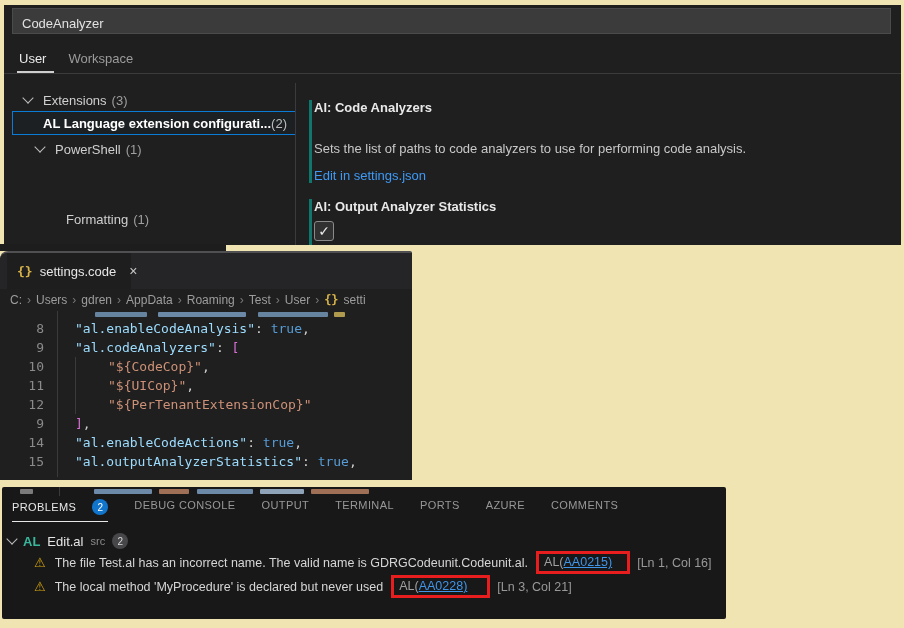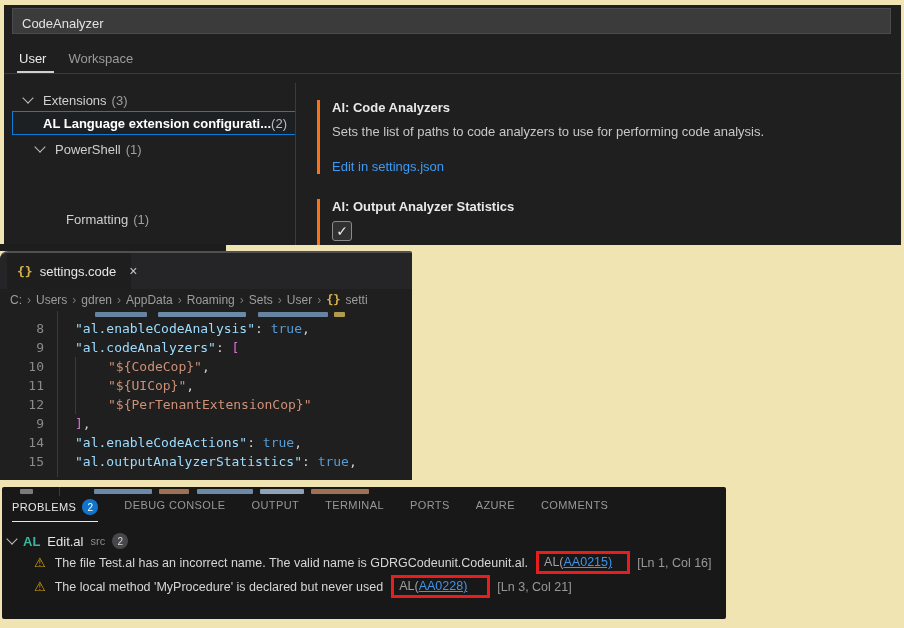--- a/index.html
+++ b/index.html
@@ -18,24 +18,24 @@
   #scope-underline{position:absolute;left:13px;top:66px;width:37px;height:2px;background:#cfcfcf;z-index:2;}
   #scope-separator{position:absolute;left:0;top:68px;width:100%;height:1px;background:#3a3a3c;}
   .tree-row{position:absolute;height:22px;display:flex;align-items:center;color:#cfcfcf;font-size:13px;}
   .chev{display:inline-block;width:7px;height:7px;border-right:1.4px solid #bdbdbd;border-bottom:1.4px solid #bdbdbd;
         transform:rotate(45deg);margin-top:-4px;}
   .tree-count{color:#9f9f9f;margin-left:5px;}
   #tree-selected{position:absolute;left:8px;top:106px;width:284px;height:24px;border:1px solid #0a7bd6;
       display:flex;align-items:center;color:#ffffff;font-weight:bold;font-size:13px;box-sizing:border-box;background:#1d2023;}
   #tree-selected .tree-count{position:absolute;right:8px;font-weight:normal;color:#bcbcbc;}
   #toc-divider{position:absolute;left:291px;top:78px;width:1px;height:162px;background:#3b3b3d;}
-  .setting-block{position:absolute;left:313px;border-left:3px solid #f97316;padding-left:12px;}
+  .setting-block{position:absolute;left:305px;border-left:3px solid #0f766e;padding-left:2px;}
   .setting-title{font-size:13px;font-weight:bold;color:#e9e9e9;}
-  .setting-desc{font-size:13px;color:#c8c8c8;margin-top:9px;}
-  .setting-link{font-size:13px;color:#3e9af5;margin-top:20px;cursor:pointer;}
+  .setting-desc{font-size:13px;color:#c8c8c8;margin-top:26px;}
+  .setting-link{font-size:13px;color:#3e9af5;margin-top:12px;cursor:pointer;}
   .cb-row{display:flex;align-items:center;margin-top:7px;}
   #stat-checkbox{width:18px;height:18px;background:#313132;border:1px solid #8a8a8a;border-radius:3px;
       color:#ececec;font-size:14px;line-height:18px;text-align:center;cursor:pointer;flex:0 0 auto;}
   #stat-desc{margin-left:9px;margin-top:0;}
 
   
   #editor-fragment{left:0;top:244px;width:226px;height:7px;background:#1d1d1e;}
   #editor-panel{left:0;top:251px;width:412px;height:229px;background:#1f1f1f;border-top:2px solid #505052;
       border-radius:8px 2px 0 0;overflow:hidden;}
   #tabbar{position:absolute;left:0;top:0;width:100%;height:36px;background:#252527;}
@@ -56,21 +56,21 @@
   .line-number{width:44px;text-align:right;color:#8a8a8a;flex:0 0 auto;}
   .line-text{padding-left:15px;white-space:pre;}
   .line-text.ind1{padding-left:31px;}
   .line-text.ind2{padding-left:64px;}
   .tk-k{color:#9cdcfe;} .tk-p{color:#d0d0d0;} .tk-b{color:#569cd6;} .tk-s{color:#ce9178;} .tk-br{color:#da70d6;}
 
   
   #problems-panel{left:2px;top:487px;width:724px;height:132px;background:#181819;border-radius:2px;}
   #p3-sliver{position:absolute;left:0;top:0;width:100%;height:9px;overflow:hidden;}
   #panel-tabs{position:absolute;left:10px;top:12px;display:flex;gap:26px;align-items:flex-start;}
-  .ptab{font-size:11px;letter-spacing:.4px;color:#989898;display:flex;align-items:center;gap:6px;
+  .ptab{font-size:11px;letter-spacing:.4px;color:#989898;display:flex;align-items:center;gap:16px;
         padding-bottom:6px;cursor:pointer;}
   .ptab.active{color:#e8e8e8;border-bottom:1px solid #e7e7e7;}
   .badge-blue{width:16px;height:16px;border-radius:50%;background:#1175cc;color:#fff;font-size:10px;
       display:flex;align-items:center;justify-content:center;letter-spacing:0;}
   #file-row{position:absolute;left:6px;top:44px;height:20px;display:flex;align-items:center;gap:7px;cursor:pointer;}
   #file-lang{color:#38b79d;font-weight:bold;font-size:13px;}
   #file-name{color:#e6e6e6;font-size:13px;}
   #file-dir{color:#8c8c8c;font-size:11px;}
   .badge-gray{width:16px;height:16px;border-radius:50%;background:#47474a;color:#d8d8d8;font-size:10px;
       display:flex;align-items:center;justify-content:center;}
@@ -145,21 +145,21 @@
         <span class="bc-item">C:</span>
         <span class="bc-sep">›</span>
         <span class="bc-item">Users</span>
         <span class="bc-sep">›</span>
         <span class="bc-item">gdren</span>
         <span class="bc-sep">›</span>
         <span class="bc-item">AppData</span>
         <span class="bc-sep">›</span>
         <span class="bc-item">Roaming</span>
         <span class="bc-sep">›</span>
-        <span class="bc-item">Sets</span>
+        <span class="bc-item">Test</span>
         <span class="bc-sep">›</span>
         <span class="bc-item">User</span>
         <span class="bc-sep">›</span>
         <span class="json-icon" style="margin-left: 0px; font-size: 12px;">{}</span>
         <span class="bc-item" style="margin-left: 5px;">setti</span>
       </div>
     <div id="code-area">
       <div class="guide" style="left:57px;top:0;height:166px;"></div>
       <div class="guide" style="left:75px;top:46px;height:57px;"></div>
 

